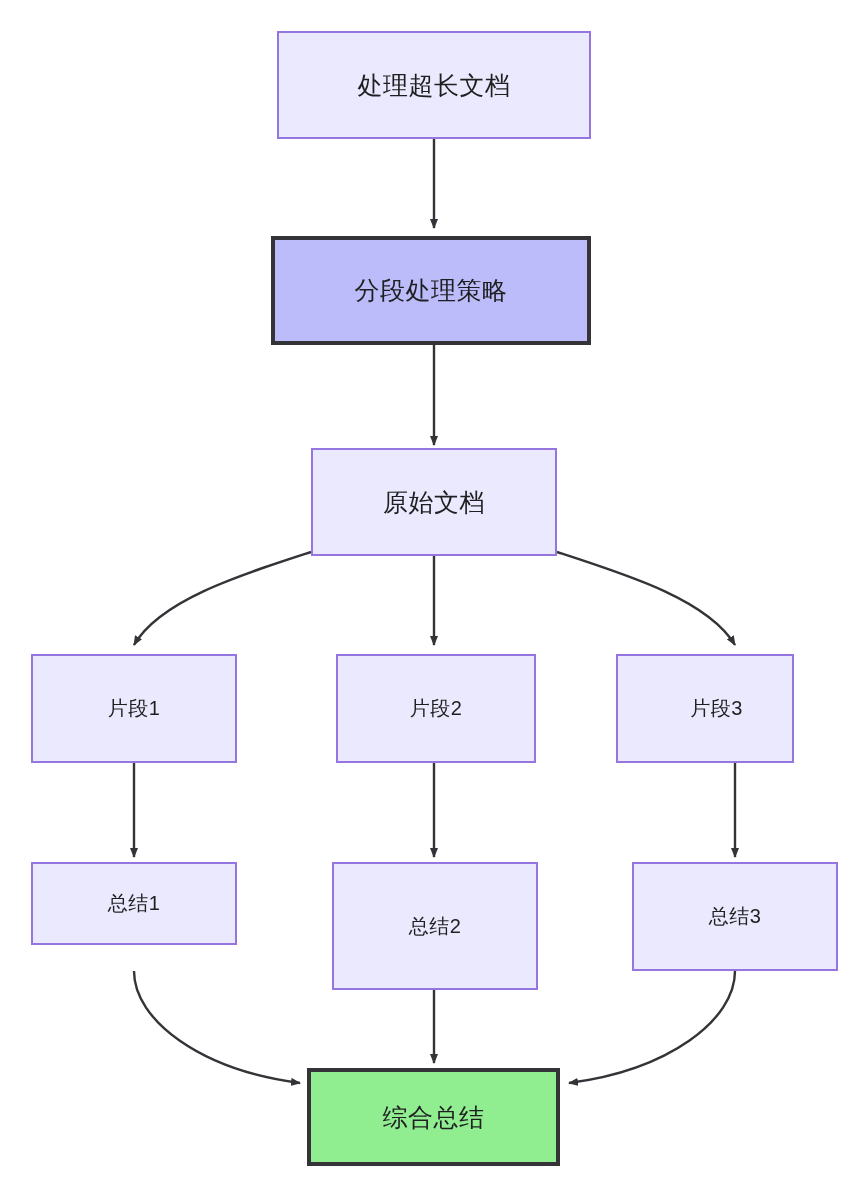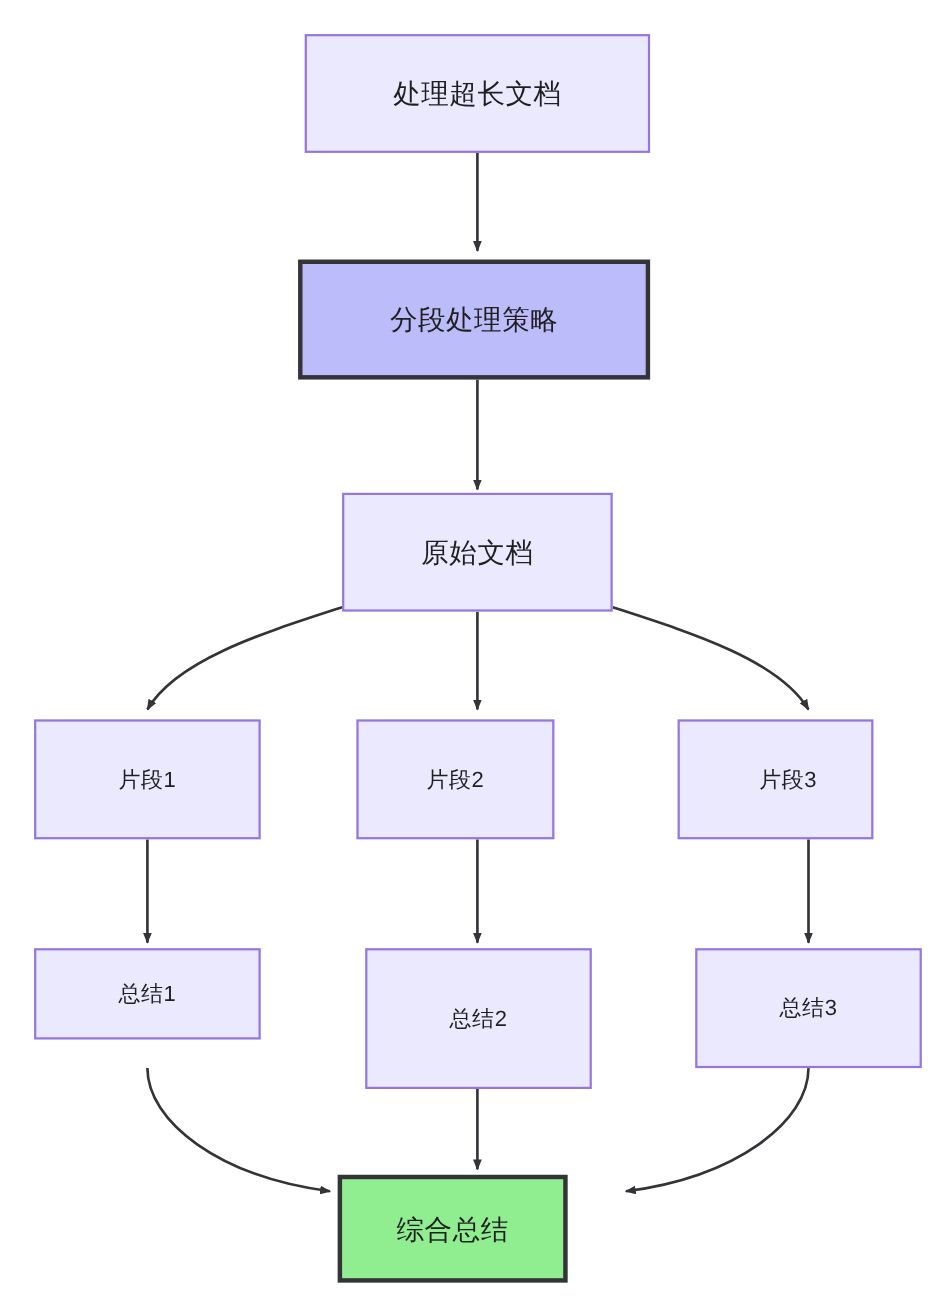--- a/index.html
+++ b/index.html
@@ -108,37 +108,37 @@
   </div>
 
   <div class="node node-normal" style="left:311px; top:448px; width:246px; height:108px;">
     <span>原始文档</span>
   </div>
 
   <div class="node node-normal node-small" style="left:31px; top:654px; width:206px; height:109px;">
     <span>片段1</span>
   </div>
 
-  <div class="node node-normal node-small" style="left:324px; top:654px; width:180px; height:109px;justify-content:center;">
+  <div class="node node-normal node-small" style="left:336px; top:654px; width:200px; height:109px;justify-content:center;">
     <span>片段2</span>
   </div>
 
   <div class="node node-normal node-small" style="left:616px; top:654px; width:178px; height:109px;padding-left:23px;">
     <span>片段3</span>
   </div>
 
   <div class="node node-normal node-small" style="left:31px; top:862px; width:206px; height:83px;">
     <span>总结1</span>
   </div>
 
   <div class="node node-normal node-small" style="left:332px; top:862px; width:206px; height:128px;">
     <span>总结2</span>
   </div>
 
   <div class="node node-normal node-small" style="left:632px; top:862px; width:206px; height:109px;">
     <span>总结3</span>
   </div>
 
-  <div class="node node-final" style="left:307px; top:1068px; width:209px; height:98px;">
+  <div class="node node-final" style="left:307px; top:1068px; width:253px; height:98px;">
     <span>综合总结</span>
   </div>
 
 </div>
 
 </body></html>

